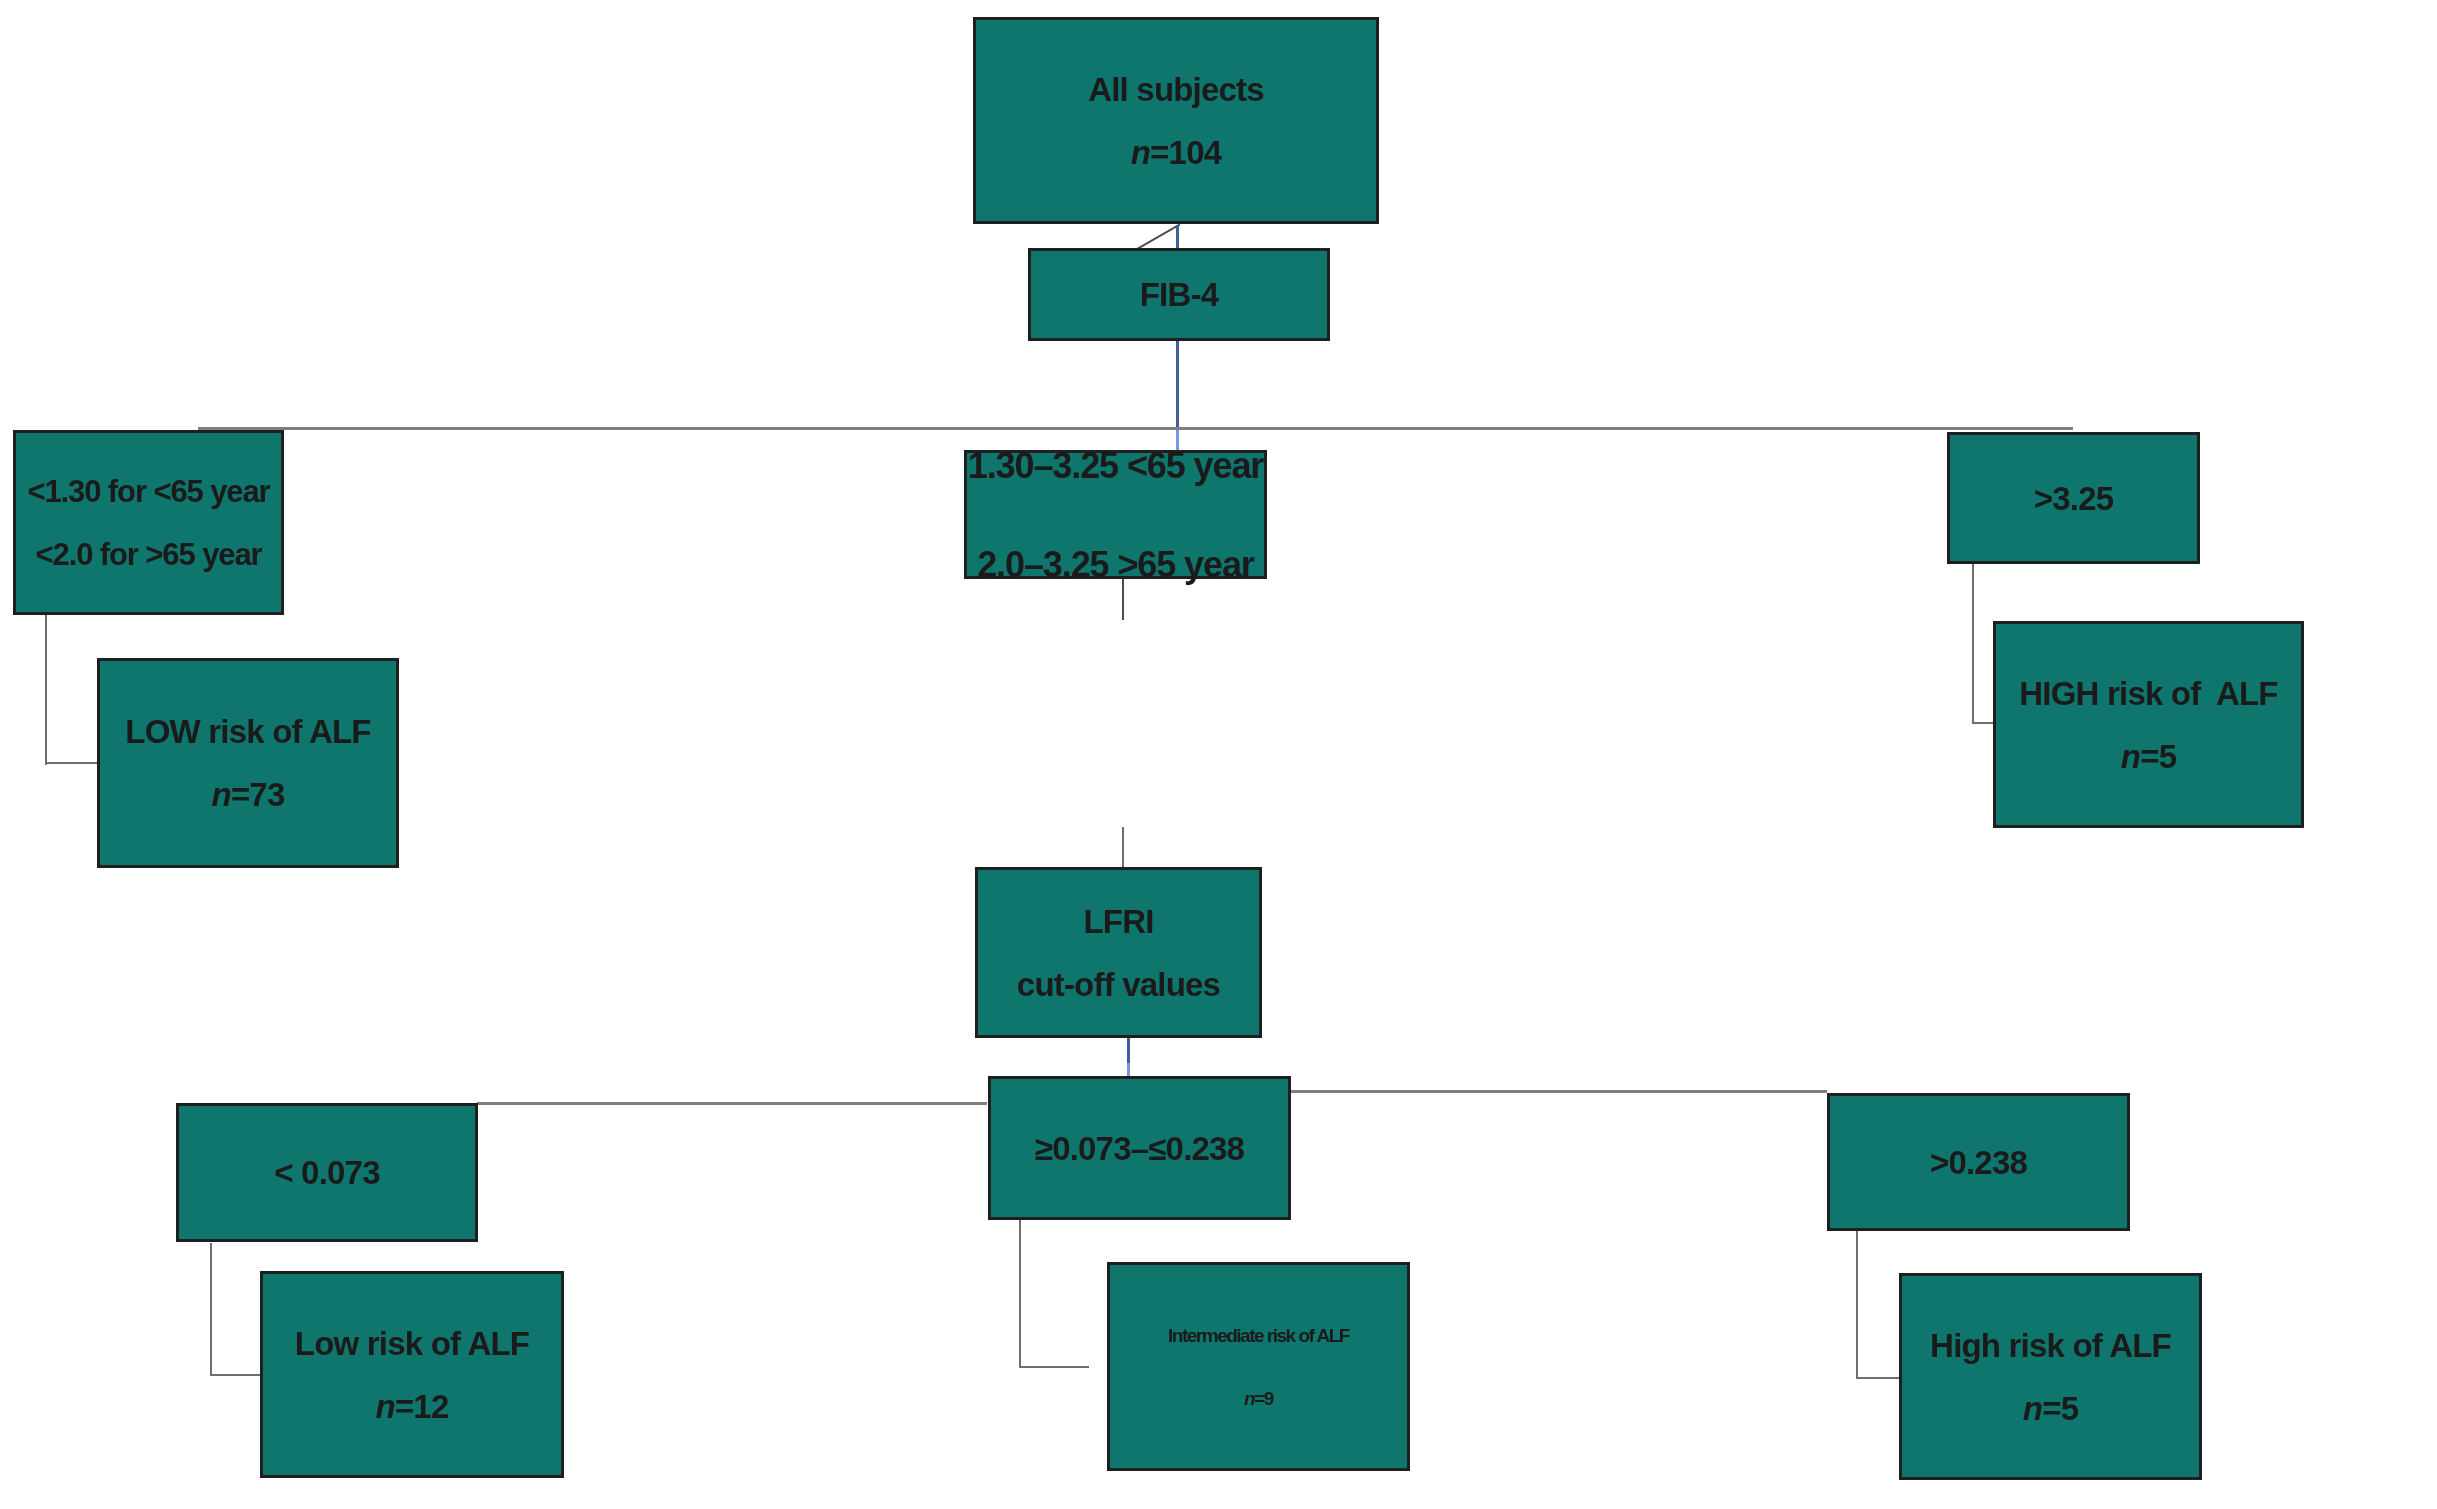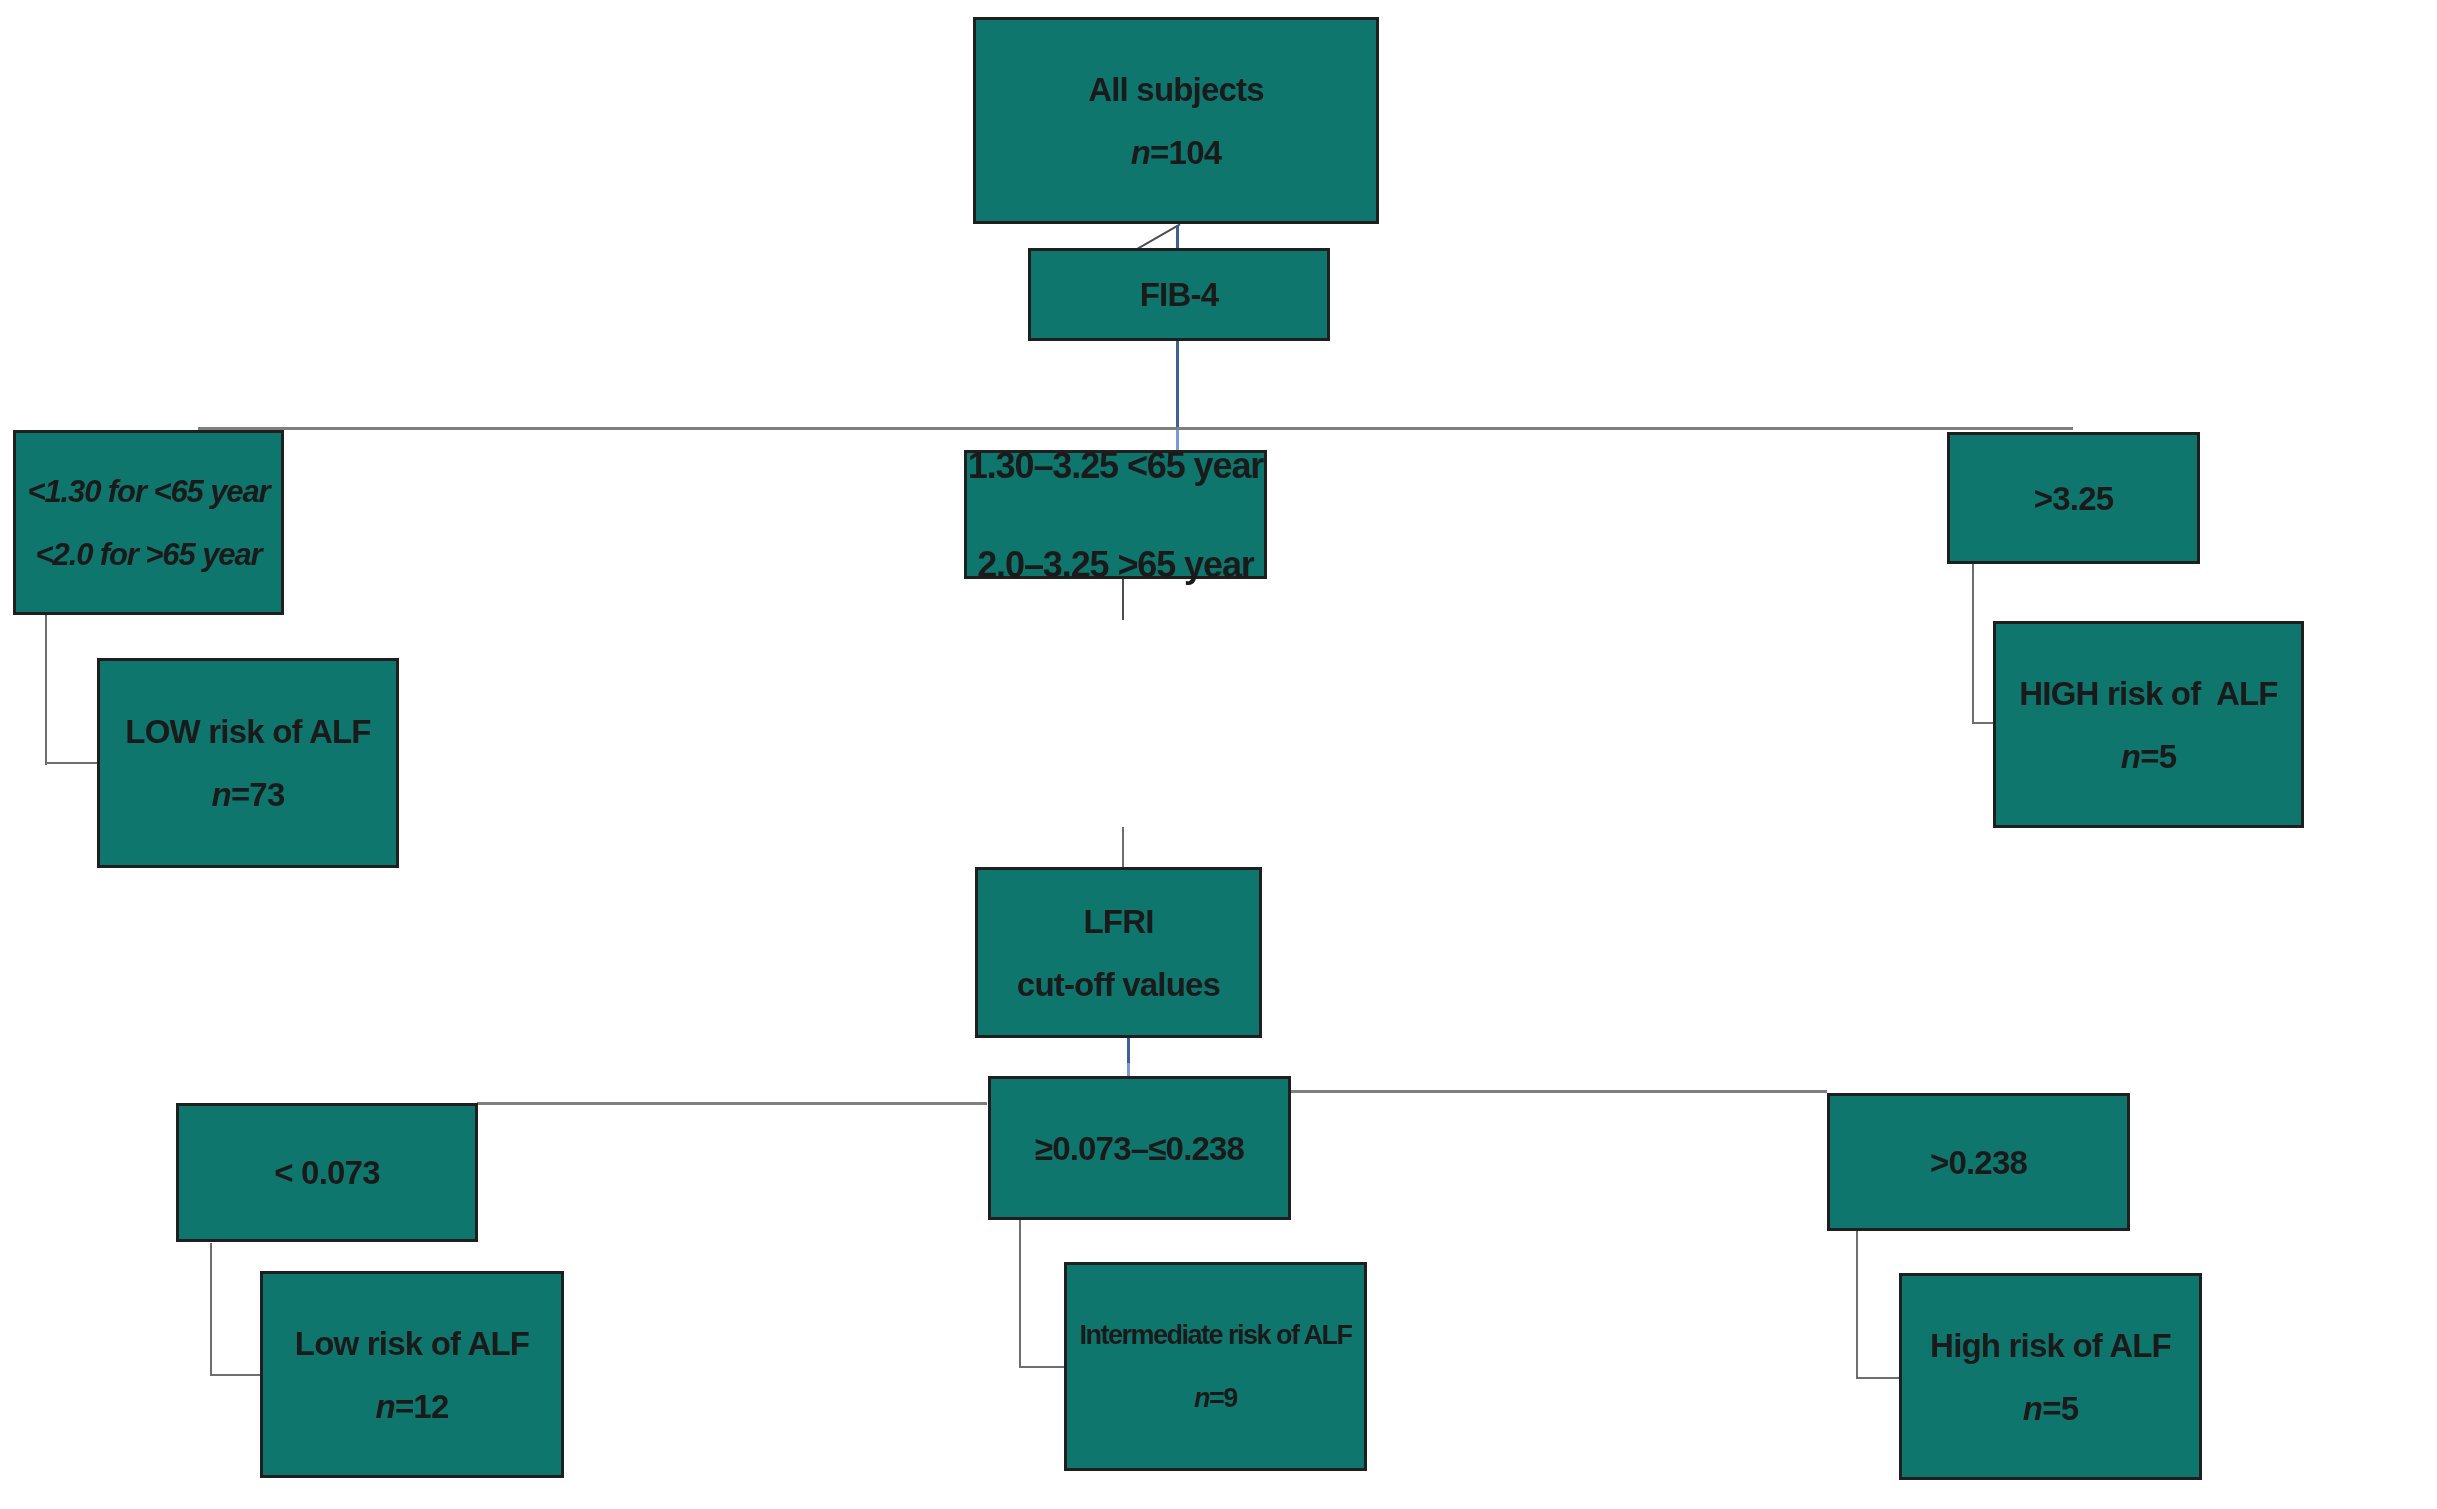--- a/index.html
+++ b/index.html
@@ -24,32 +24,32 @@
     font-weight:700;
     font-size:33px;
     letter-spacing:-0.8px;
     z-index:2;
   }
   .bl{white-space:pre;line-height:63px;}
   .nv{font-style:italic;}
   
   #all_subjects      {left:973px;top:17.3px;  width:406px;height:207px;}
   #fib4              {left:1028px;top:248px; width:302px;height:93px;}
-  #fib4_low_criteria {left:13px;  top:430px; width:271px;height:185px;font-size:31px;letter-spacing:-1.1px;font-style:italic;}
+  #fib4_low_criteria {left:13px;  top:430px; width:271px;height:185px;font-size:31px;letter-spacing:-1.1px;}
   #fib4_grey_criteria{left:964px;top:450px; width:303px;height:129px;font-size:36px;letter-spacing:-1.1px;border-width:3.8px;gap:36px;}
   #fib4_high_criteria{left:1947px;top:432px; width:253px;height:132px;}
   #low_risk          {left:97px; top:658px; width:302px;height:210px;}
   #grey_zone         {left:979px;top:621px; width:302px;height:207px;}
   #high_risk         {left:1993px;top:621px; width:311px;height:207px;}
   #lfri              {left:975px;top:867px;width:287px;height:171px;}
   #lfri_low_criteria {left:176px; top:1103px;width:302px;height:139px;border-width:3.8px;}
   #lfri_mid_criteria {left:988px;top:1076px;width:303px;height:144px;border-width:3.8px;}
   #lfri_high_criteria{left:1827px;top:1093px;width:303px;height:138px;}
   #lfri_low_risk     {left:260px; top:1271px;width:304px;height:207px;}
-  #lfri_mid_risk     {left:1064px;top:1262px;width:303px;height:209px;font-size:27px;letter-spacing:-1.5px;}
+  #lfri_mid_risk     {left:1107px;top:1262px;width:303px;height:209px;font-size:19px;letter-spacing:-1.5px;}
   #lfri_high_risk    {left:1899px;top:1273px;width:303px;height:207px;}
   
   .ln{position:absolute;z-index:1;}
   .gray {background:#7f7f7f;}
   .gray2{background:#6e6e6e;}
   .dark {background:#4d4d4d;}
   .blue {background:#3f5f96;}
   .blueL{background:#7a97d9;}
   #c_blue_v1 {left:1176px;top:225px; width:3px;height:25px;}
   #c_blue_v2 {left:1176px;top:341px; width:3px;height:89px;}

